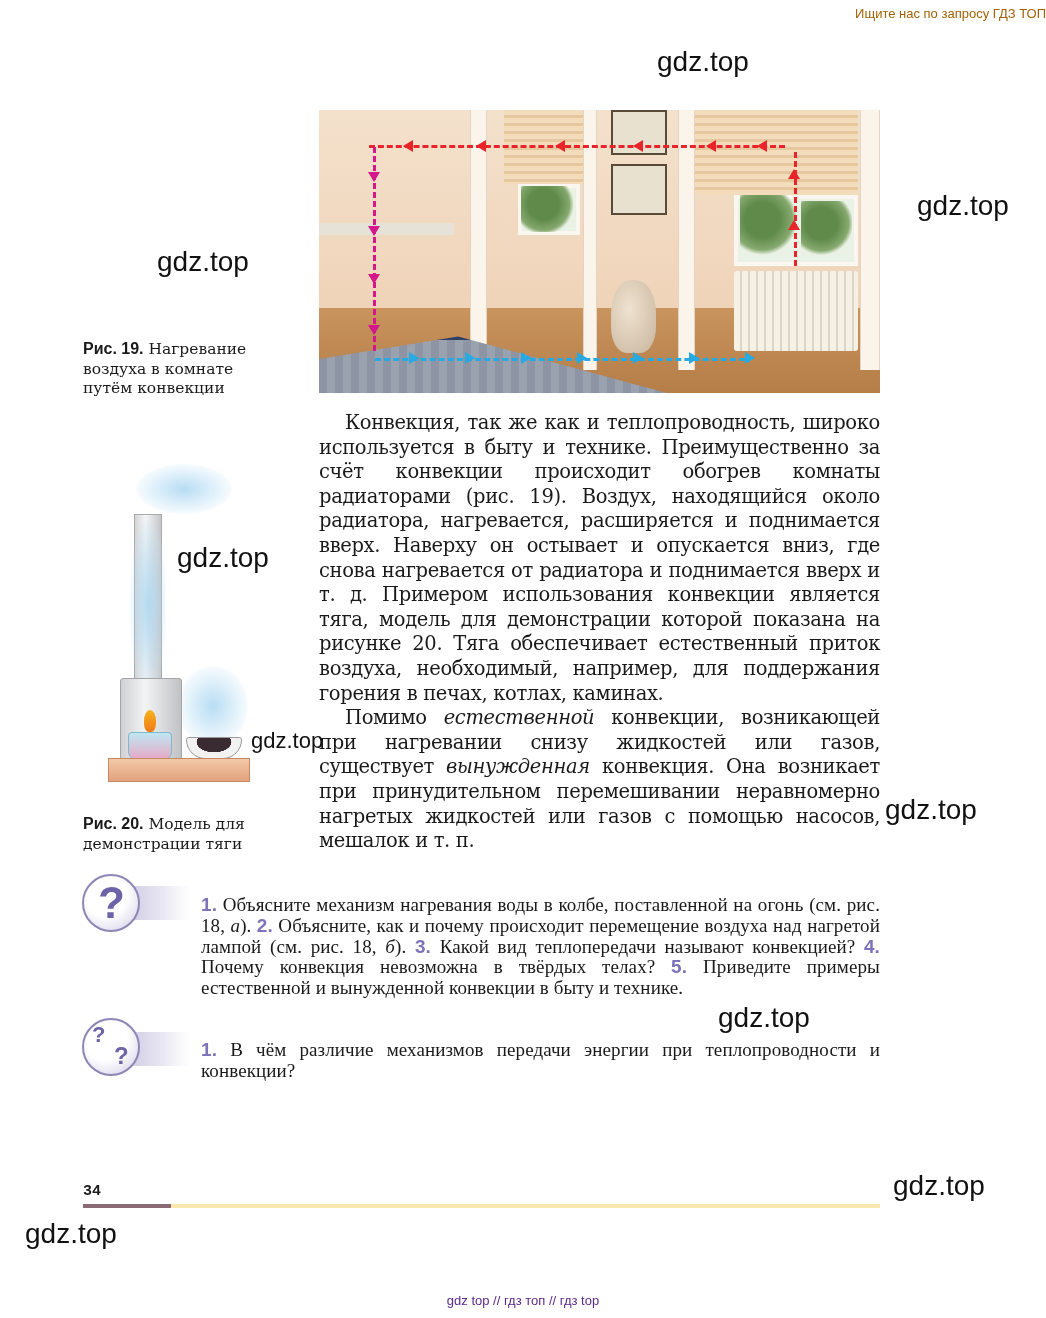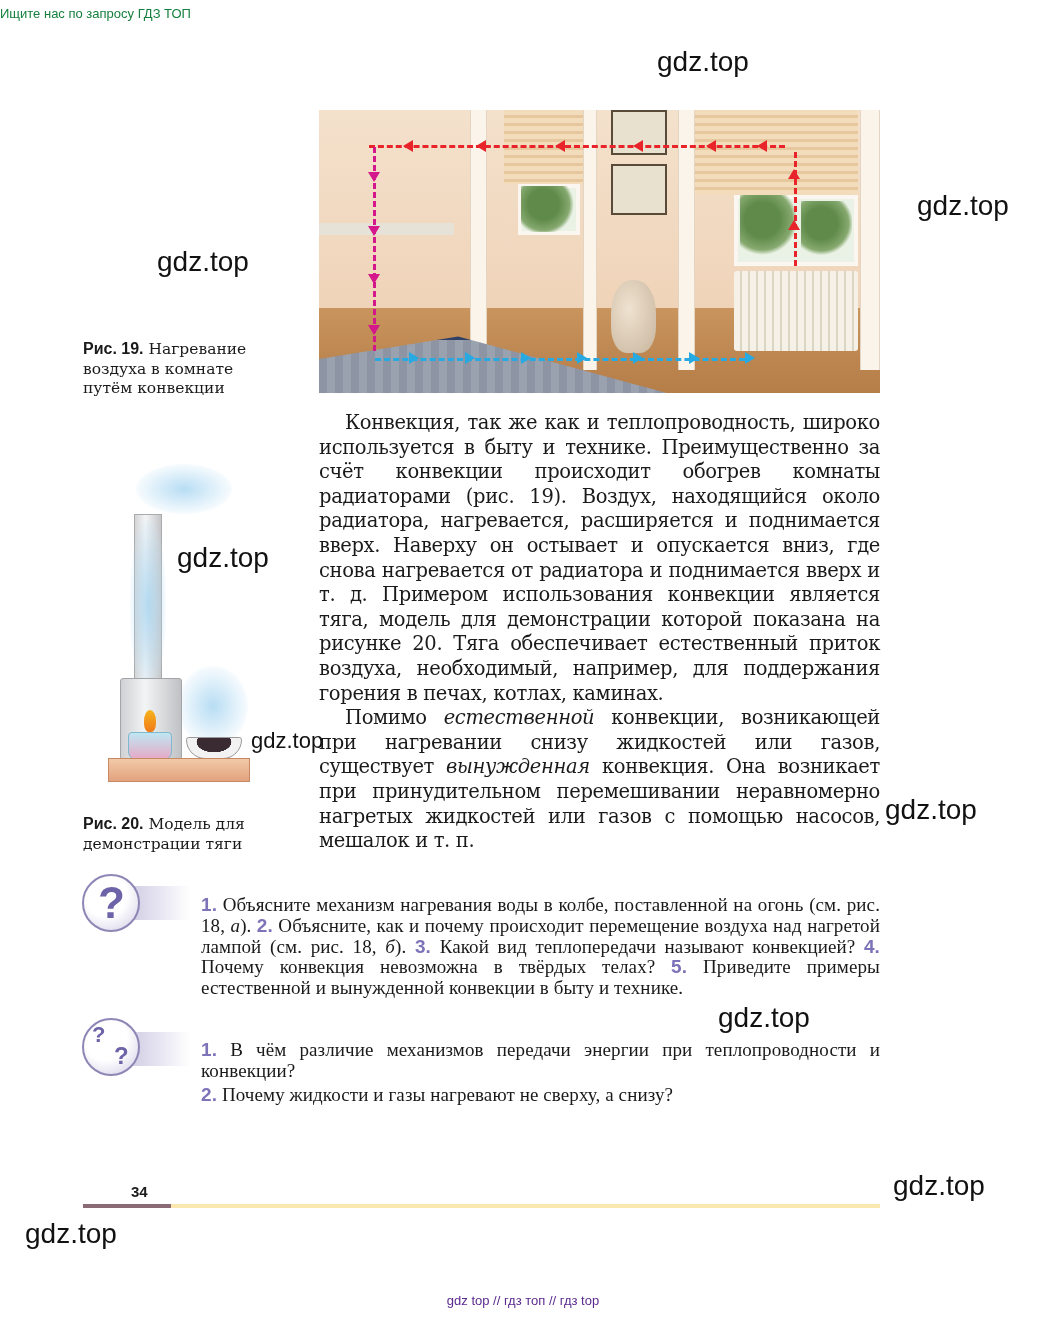--- a/index.html
+++ b/index.html
@@ -1,20 +1,20 @@
 <!DOCTYPE html>
 <html><head>
 <meta charset="utf-8">
 <style>
   * { box-sizing: border-box; margin: 0; padding: 0; }
   html, body { width: 1046px; height: 1318px; background: #ffffff; overflow: hidden; }
   body { position: relative; font-family: "DejaVu Serif", serif; color: #1a1a1a; }
 
-  .top-banner { position: absolute; top: 6px; left: 0; width: 1046px; text-align: left;
-    font-family: "Liberation Sans", sans-serif; font-size: 13px; color: #15803d; }
+  .top-banner { position: absolute; top: 6px; left: 0; width: 1046px; text-align: right;
+    font-family: "Liberation Sans", sans-serif; font-size: 13px; color: #a16207; }
 
   .wm { position: absolute; font-family: "Liberation Sans", sans-serif; color: #111;
     font-size: 28px; line-height: 1; }
   .wm.small { font-size: 22px; }
 
   
   .fig19 { position: absolute; left: 319px; top: 110px; width: 561px; height: 283px;
     background: #f2dcc4; overflow: hidden; }
   .wall { position: absolute; left: 0; top: 0; width: 100%; height: 72%;
     background: linear-gradient(180deg, #f4e1cc 0%, #efd3b8 100%); }
@@ -77,22 +77,22 @@
   .q-band { position: absolute; height: 34px;
     background: linear-gradient(90deg, #c9c4e0 0%, #e9e7f3 60%, rgba(255,255,255,0) 100%); }
   .q-glyph { position: absolute; font-family: "Liberation Sans", sans-serif; font-weight: bold; color: #6c63a8; }
   .q-text { position: absolute; left: 201px; width: 679px;
     font-family: "Liberation Serif", serif; font-size: 19px; line-height: 20.8px;
     color: #1a1a1a; text-align: justify; letter-spacing: 0.1px; }
   .q-text .num { font-family: "Liberation Sans", sans-serif; font-weight: bold; color: #7d73b8; }
   .q-text p { margin-bottom: 3px; }
 
   
-  .page-num { position: absolute; left: 83px; top: 1183px; font-family: Liberation Sans, sans-serif;
-    font-weight: bold; font-size: 15px; color: #1a1a1a; margin-left: 48px; }
+  .page-num { position: absolute; left: 83px; top: 1183px; font-family: Liberation Mono, monospace;
+    font-weight: bold; font-size: 15px; color: #1a1a1a; }
   .rule-dark { position: absolute; left: 83px; top: 1204px; width: 88px; height: 4px; background: #8a6a74; }
   .rule-light { position: absolute; left: 171px; top: 1204px; width: 709px; height: 4px; background: #fbe7b0; }
   .bottom-banner { position: absolute; top: 1293px; left: 0; width: 1046px; text-align: center;
     font-family: "Liberation Sans", sans-serif; font-size: 13px; color: #5a2a8f; }
 </style>
 </head>
 <body>
 
 <div class="top-banner">Ищите нас по запросу ГДЗ ТОП</div>
 
@@ -190,20 +190,19 @@
   <p><span class="num">1.</span><span> Объясните механизм нагревания воды в колбе, поставленной на огонь (см. рис. 18, </span><em>а</em><span>). </span><span class="num">2.</span><span> Объясните, как и почему происходит перемещение воздуха над нагретой лампой (см. рис. 18, </span><em>б</em><span>). </span><span class="num">3.</span><span> Какой вид теплопередачи называют конвекцией? </span><span class="num">4.</span><span> Почему конвекция невозможна в твёрдых телах? </span><span class="num">5.</span><span> Приведите примеры естественной и вынужденной конвекции в быту и технике.</span></p>
 </div>
 
 <div class="q-band" style="left:120px; top:1032px; width:70px;"></div>
 <div class="q-icon" style="left:82px; top:1018px;">
   <span class="q-glyph" style="left:8px; top:2px; font-size:22px;">?</span>
   <span class="q-glyph" style="left:30px; top:22px; font-size:24px;">?</span>
 </div>
 <div class="q-text" style="top:1040px;">
   <p><span class="num">1.</span><span> В чём различие механизмов передачи энергии при теплопроводности и конвекции?</span></p>
-  <p><span class="num">2.</span><span> Почему жидкости и газы нагревают не сверху, а снизу?</span></p>
 </div>
 
 <div class="page-num">34</div>
 <div class="rule-dark"></div>
 <div class="rule-light"></div>
 
 <div class="bottom-banner">gdz top // гдз топ // гдз top</div>
 
 </body></html>

